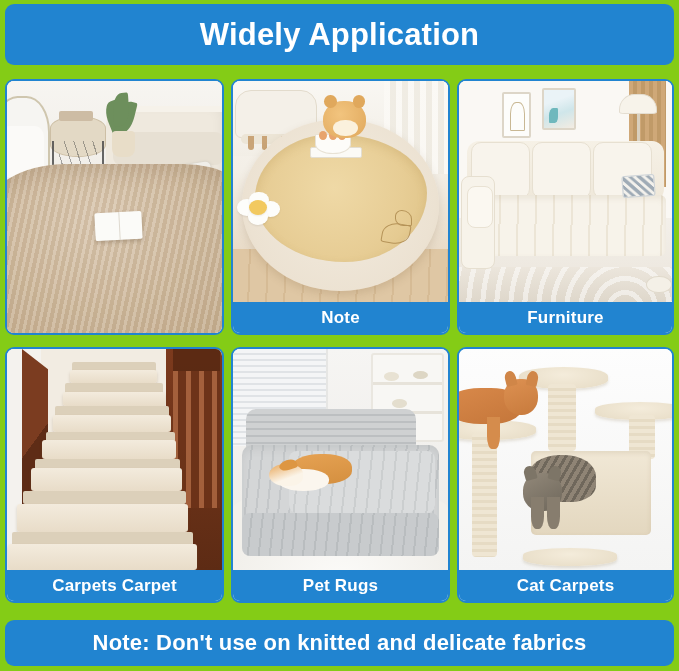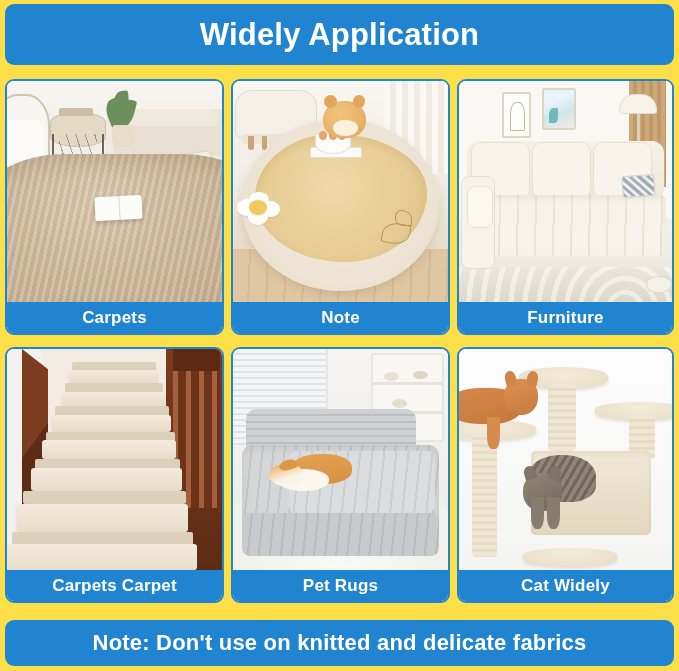--- a/index.html
+++ b/index.html
@@ -2,21 +2,21 @@
 <html><head>
 <meta charset="utf-8">
 <style>
   * { box-sizing: border-box; margin: 0; padding: 0; }
   html, body {
     width: 679px; height: 671px;
     background: #ffffff;
     font-family: "Liberation Sans", sans-serif;
     overflow: hidden;
   }
-  .page { position: relative; width: 679px; height: 671px; background: #fde047; }
+  .page { position: relative; width: 679px; height: 671px; background: #84cc16; }
 
   
   .banner {
     position: absolute;
     background: #2184d0;
     border-radius: 9px;
     display: flex; align-items: center; justify-content: center;
     color: #ffffff;
     font-weight: bold;
     letter-spacing: .2px;
@@ -317,21 +317,20 @@
           <div class="pc-basket"></div>
           <div class="pc-cushion">
             <i></i>
               <i></i>
               <i></i>
               <i></i>
           </div>
           <div class="pc-rug"></div>
           <div class="pc-book"></div>
         </div>
-        <div class="caption">Carpets</div>
       </div>
 
       <div class="card card-2">
         <div class="photo p-rugs">
           <div class="pr-wall"></div>
           <div class="pr-curtain"></div>
           <div class="pr-floor"></div>
           <div class="pr-sofa"></div>
           <div class="pr-legs">
               <i></i>
@@ -466,21 +465,21 @@
           <div class="ct-catB">
             <span class="body"></span>
             <span class="head">
                 <span class="ear l"></span>
                 <span class="ear r"></span>
               </span>
             <span class="leg a"></span>
               <span class="leg b"></span>
           </div>
         </div>
-        <div class="caption">Cat Widely</div>
+        <div class="caption">Cat Carpets</div>
       </div>
     </div>
   </div>
 
   <div class="banner" id="footer-banner">
     <span>Note: Don't use on knitted and delicate fabrics</span>
   </div>
 
 </div>
 

